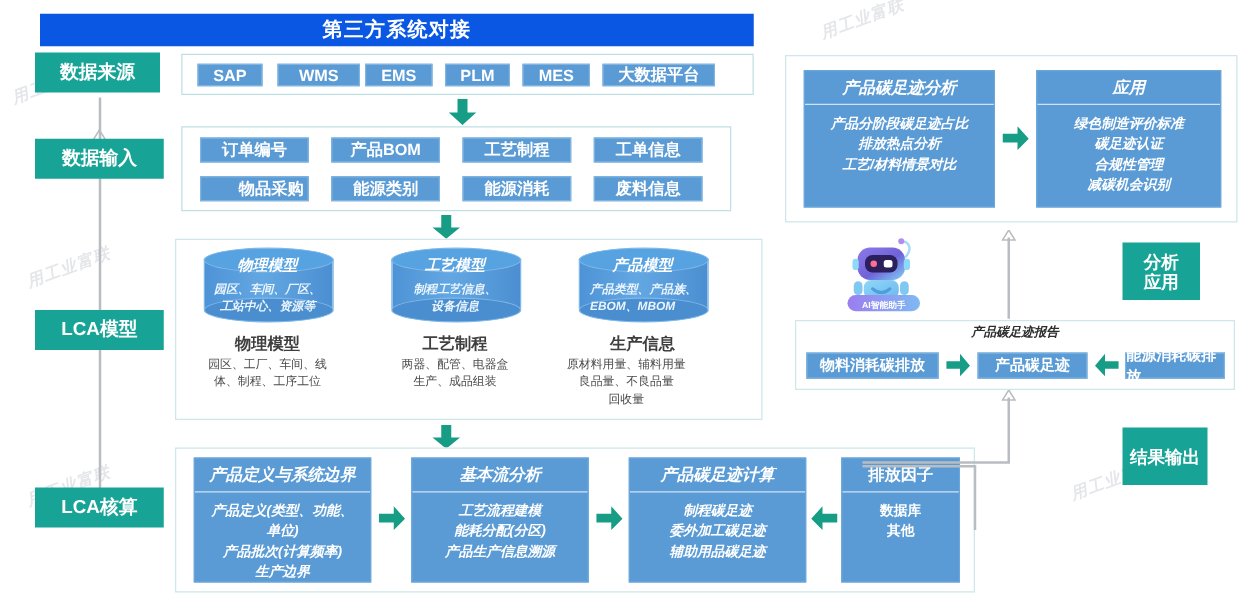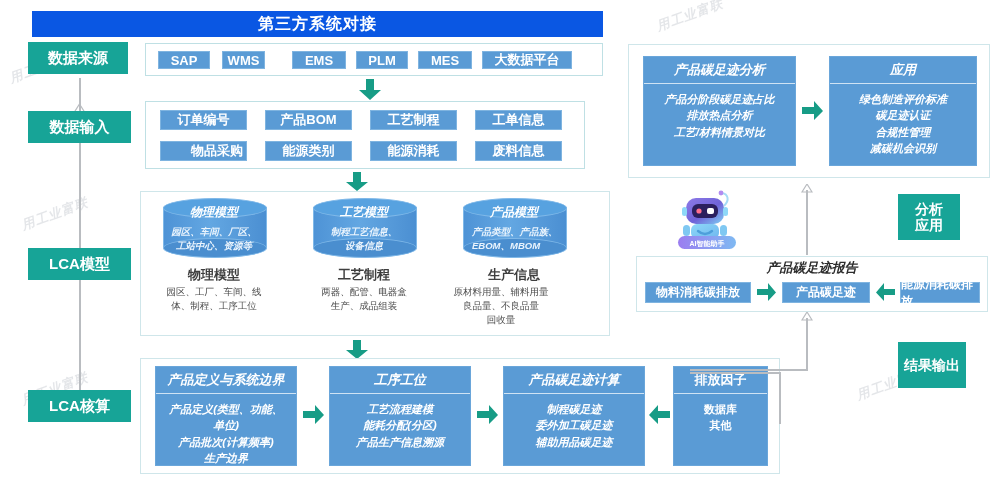--- a/index.html
+++ b/index.html
@@ -98,21 +98,21 @@
   
   .ar{position:absolute;}
   .ar svg{display:block;}
 
   
   .ln{position:absolute;background:#b9bcc0;}
 
   
   .repttl{
     position:absolute;width:100%;text-align:center;
-    font-size:13px;font-weight:bold;color:#2d2d2d;font-style:italic;
+    font-size:10px;font-weight:bold;color:#2d2d2d;font-style:italic;
   }
 
   
   .robowrap{position:absolute;}
   .robolbl{
     position:absolute;left:0;width:100%;text-align:center;
     font-size:7px;color:#ffffff;font-weight:bold;
   }
 
   
@@ -158,21 +158,21 @@
       </svg>
   </div>
 
   <div class="abs chip" style="left:28px;top:42px;width:100px;height:32px;">数据来源</div>
   <div class="abs chip" style="left:28px;top:111px;width:103px;height:32px;">数据输入</div>
   <div class="abs chip" style="left:28px;top:248px;width:103px;height:32px;">LCA模型</div>
   <div class="abs chip" style="left:28px;top:390px;width:103px;height:32px;">LCA核算</div>
 
   <div class="abs panel" style="left:145px;top:43px;width:458px;height:33px;"></div>
   <div class="abs tag" style="left:158px;top:51px;width:52px;height:18px;">SAP</div>
-  <div class="abs tag" style="left:222px;top:51px;width:43px;height:18px;">WMS</div>
+  <div class="abs tag" style="left:222px;top:51px;width:66px;height:18px;">WMS</div>
   <div class="abs tag" style="left:292px;top:51px;width:54px;height:18px;">EMS</div>
   <div class="abs tag" style="left:356px;top:51px;width:52px;height:18px;">PLM</div>
   <div class="abs tag" style="left:418px;top:51px;width:54px;height:18px;">MES</div>
   <div class="abs tag" style="left:482px;top:51px;width:90px;height:18px;">大数据平台</div>
 
   <div class="ar" style="left:358px;top:79px;">
     <svg width="24" height="22" viewBox="0 0 24 22">
         <path d="M8 0 H16 V11 H23 L12 21 L1 11 H8 Z" fill="#179c86"></path>
       </svg>
   </div>
@@ -247,21 +247,21 @@
 产品批次(计算频率)
 生产边界</div>
   </div>
   <div class="ar" style="left:303px;top:405px;">
     <svg width="22" height="20" viewBox="0 0 22 20">
         <path d="M0 6 H12 V0 L21 10 L12 19 V13 H0 Z" fill="#179c86"></path>
       </svg>
   </div>
 
   <div class="abs card" style="left:329px;top:366px;width:142px;height:100px;">
-    <div class="ct italictxt">工序工位</div>
+    <div class="ct italictxt">基本流分析</div>
     <div class="cb italictxt" style="white-space:pre-line;">工艺流程建模
 能耗分配(分区)
 产品生产信息溯源</div>
   </div>
   <div class="ar" style="left:477px;top:405px;">
     <svg width="22" height="20" viewBox="0 0 22 20">
         <path d="M0 6 H12 V0 L21 10 L12 19 V13 H0 Z" fill="#179c86"></path>
       </svg>
   </div>
 

